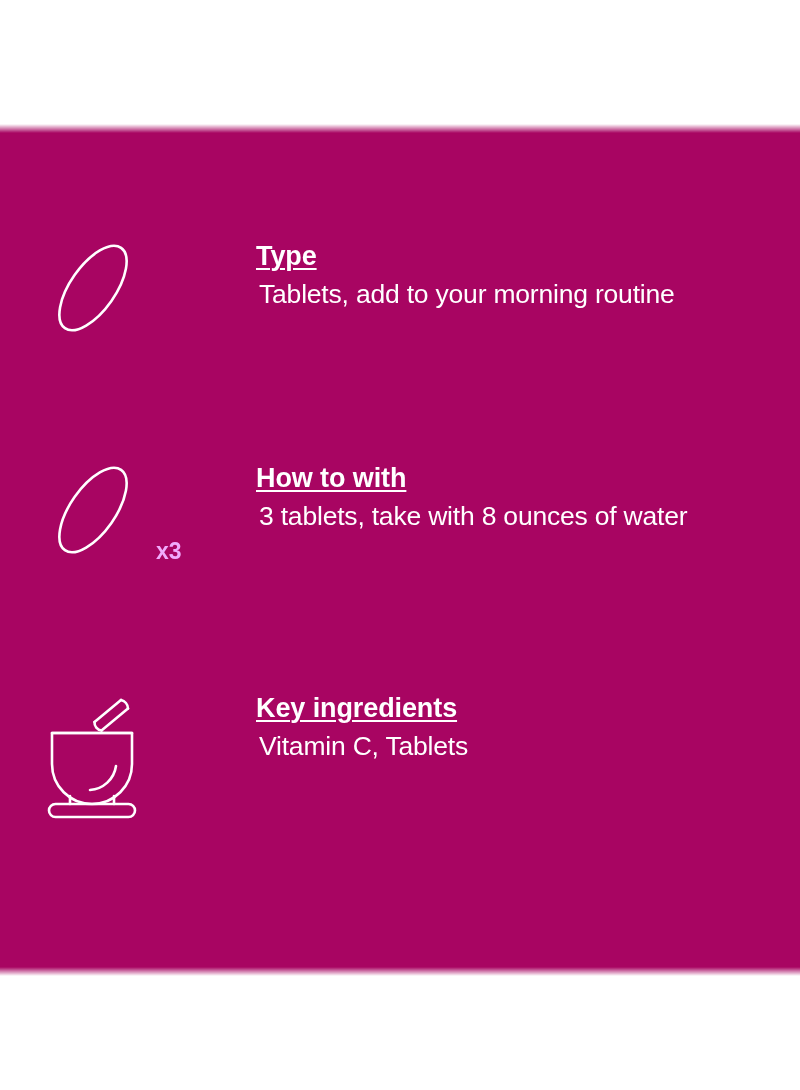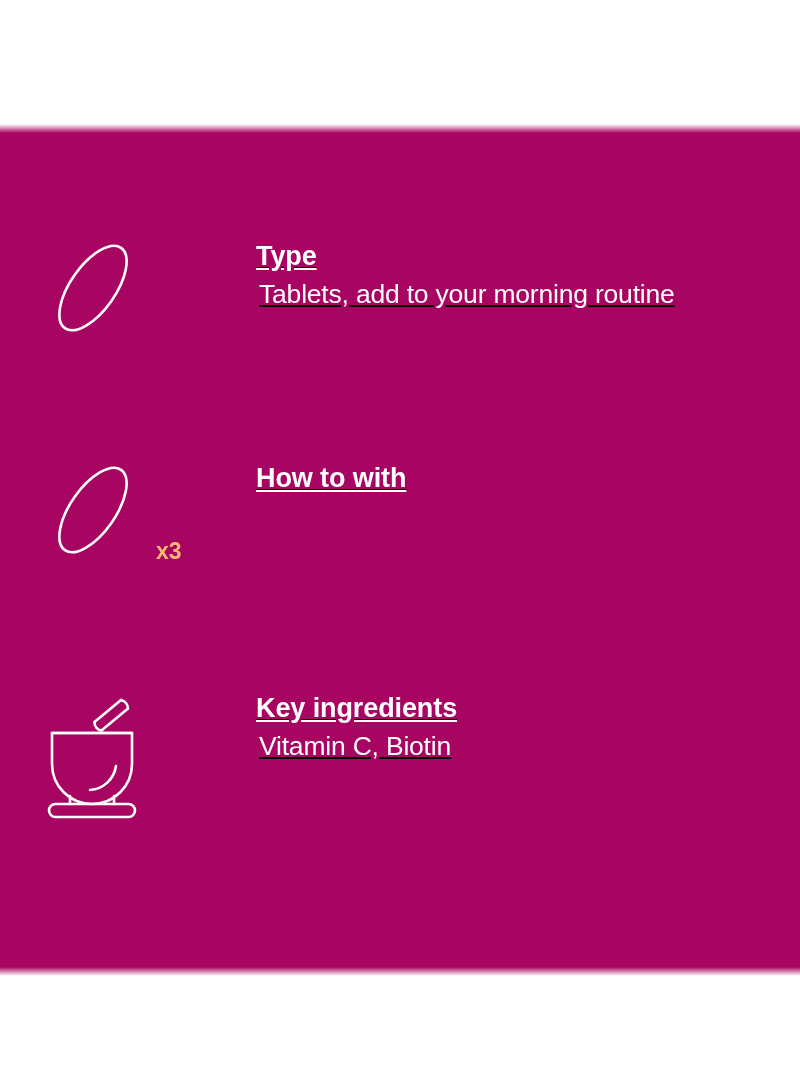--- a/index.html
+++ b/index.html
@@ -57,21 +57,20 @@
   .row-icon svg {
     display: block;
     overflow: visible;
   }
 
   .row-text {
     position: absolute;
     left: 256px;
     top: 0;
     width: 530px;
-    text-decoration: underline;
   }
 
   .row-heading {
     color: #ffffff;
     font-size: 27px;
     font-weight: bold;
     line-height: 32px;
     letter-spacing: -0.1px;
     text-decoration: underline;
     text-underline-offset: 3px;
@@ -91,21 +90,21 @@
   .row-body-line {
     display: block;
     white-space: nowrap;
   }
 
   
   .icon-multiplier {
     position: absolute;
     left: 118px;
     top: 78px;
-    color: #fdba74;
+    color: #f0abfc;
     font-size: 23px;
     font-weight: bold;
     line-height: 1;
     letter-spacing: 0px;
   }
 </style>
 </head>
 <body>
 
 <div id="info-panel">
@@ -130,20 +129,23 @@
 
     <div class="row-icon">
       <svg width="130" height="150" viewBox="0 0 130 150" fill="none" xmlns="http://www.w3.org/2000/svg" aria-hidden="true">
         <ellipse cx="55" cy="48" rx="22.5" ry="49" transform="rotate(35 55 48)" stroke="#ffffff" stroke-width="2.6" fill="none"></ellipse>
       </svg>
       <span class="icon-multiplier">x3</span>
     </div>
 
     <div class="row-text">
       <div class="row-heading">How to with</div>
+      <div class="row-body">
+        <span class="row-body-line">3 tablets, take with 8 ounces of water</span>
+      </div>
     </div>
   </div>
 
   <div class="info-row" id="info-row-2">
 
     <div class="row-icon">
       <svg width="130" height="150" viewBox="0 0 130 150" fill="none" xmlns="http://www.w3.org/2000/svg" aria-hidden="true">
 
         <path d="M56.5 30 L83 8" stroke="#ffffff" stroke-width="2.6" stroke-linecap="round"></path>
         <path d="M63.5 38.5 L90 16.5" stroke="#ffffff" stroke-width="2.6" stroke-linecap="round"></path>
@@ -158,18 +160,18 @@
 
         <path d="M32 104 L32 112 M76 104 L76 112" stroke="#ffffff" stroke-width="2.6" stroke-linecap="round"></path>
 
         <rect x="11" y="112" width="86" height="13" rx="6.5" stroke="#ffffff" stroke-width="2.6" fill="none"></rect>
       </svg>
     </div>
 
     <div class="row-text">
       <div class="row-heading">Key ingredients</div>
       <div class="row-body">
-        <span class="row-body-line">Vitamin C, Biotin</span>
+        <span class="row-body-line">Vitamin C, Tablets</span>
       </div>
     </div>
   </div>
 
 </div>
 
 </body></html>

